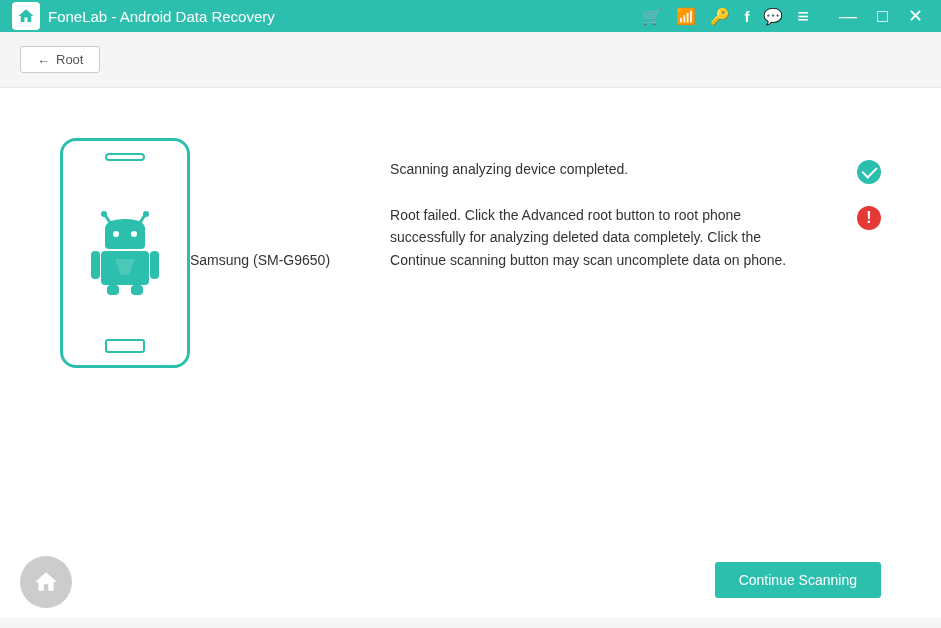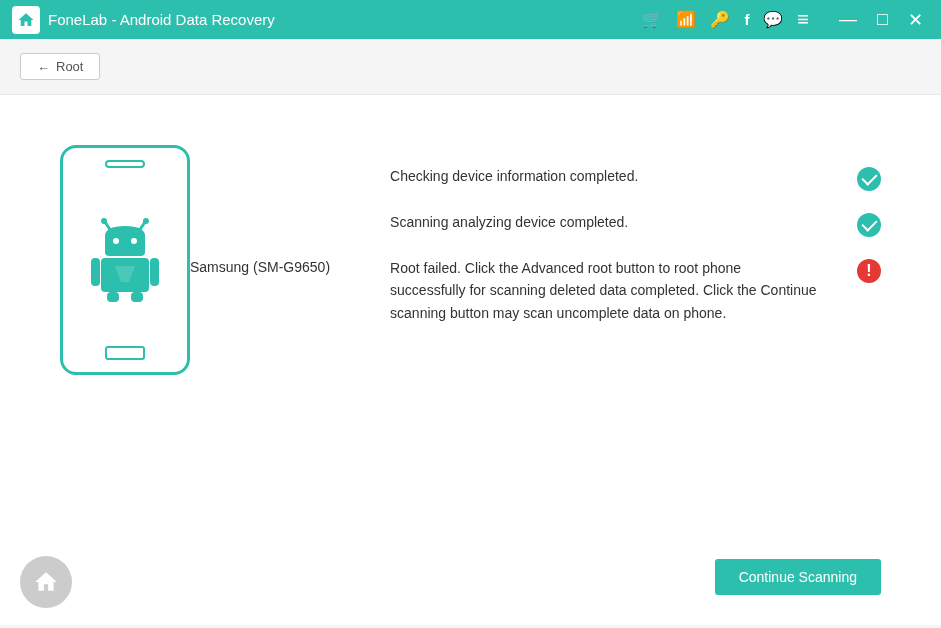--- a/index.html
+++ b/index.html
@@ -1,21 +1,21 @@
 <!DOCTYPE html>
 <html><head>
   <meta charset="utf-8">
   <style>
     * { margin: 0; padding: 0; box-sizing: border-box; }
     body { width: 941px; height: 628px; font-family: 'Segoe UI', Arial, sans-serif; background: #f5f5f5; overflow: hidden; }
 
     
     .titlebar {
       background: #2dbfad;
-      height: 39px;
+      height: 32px;
       display: flex;
       align-items: center;
       justify-content: space-between;
       padding: 0 12px;
       color: white;
     }
     .titlebar-left { display: flex; align-items: center; gap: 8px; }
     .titlebar-logo {
       width: 28px; height: 28px;
       background: white;
@@ -129,21 +129,21 @@
       border-radius: 50%;
       display: flex; align-items: center; justify-content: center;
       color: white;
       font-size: 16px;
       font-weight: bold;
     }
 
     
     .bottom-buttons {
       position: absolute;
-      bottom: 30px;
+      bottom: 20px;
       right: 60px;
       display: flex;
       gap: 12px;
     }
     .btn-teal {
       background: #2dbfad;
       color: white;
       border: none;
       padding: 10px 24px;
       font-size: 14px;
@@ -229,36 +229,30 @@
 
         <path d="M30 54 L36 70 L44 70 L50 54 Z" fill="rgba(255,255,255,0.15)"></path>
       </svg>
       <div class="phone-button"></div>
     </div>
     <div class="device-name">Samsung (SM-G9650)</div>
   </div>
 
   <div class="status-panel">
 
-    <div class="status-row">
-      <span class="status-text">Checking device information completed.</span>
-      <div class="status-icon">
-        <div class="check-icon"></div>
-      </div>
-    </div>
 
     <div class="status-row">
       <span class="status-text">Scanning analyzing device completed.</span>
       <div class="status-icon">
         <div class="check-icon"></div>
       </div>
     </div>
 
     <div class="status-row">
-      <span class="status-text">Root failed. Click the Advanced root button to root phone successfully for scanning deleted data completed. Click the Continue scanning button may scan uncomplete data on phone.</span>
+      <span class="status-text">Root failed. Click the Advanced root button to root phone successfully for analyzing deleted data completely. Click the Continue scanning button may scan uncomplete data on phone.</span>
       <div class="status-icon">
         <div class="error-icon">!</div>
       </div>
     </div>
 
   </div>
 
   <div class="bottom-buttons">
     <button class="btn-teal">Continue Scanning</button>
   </div>

